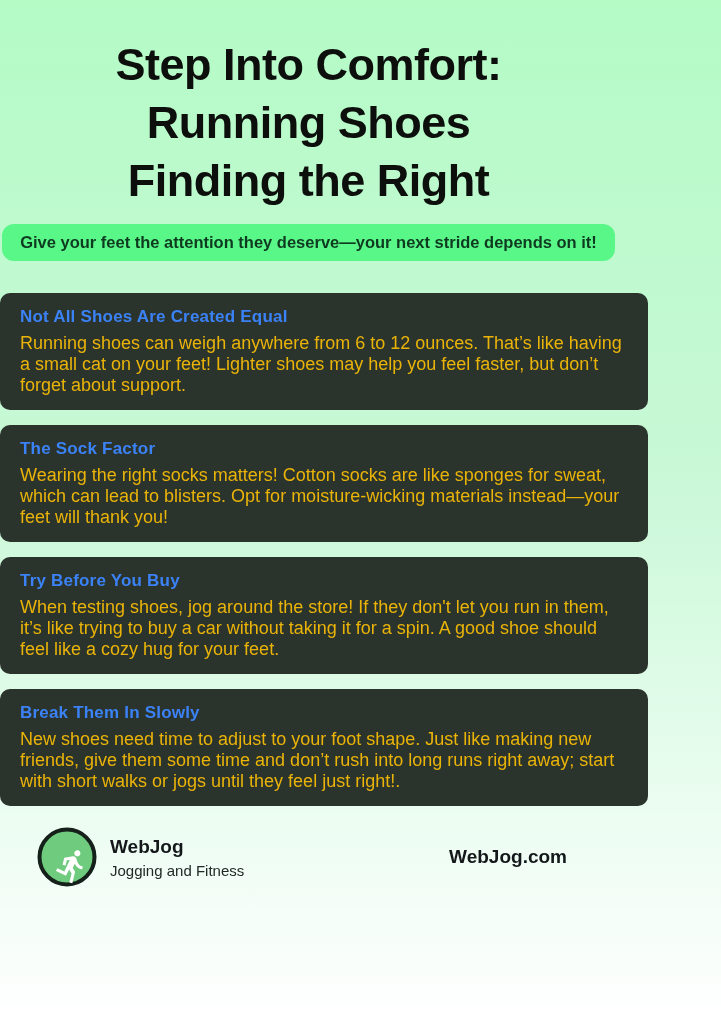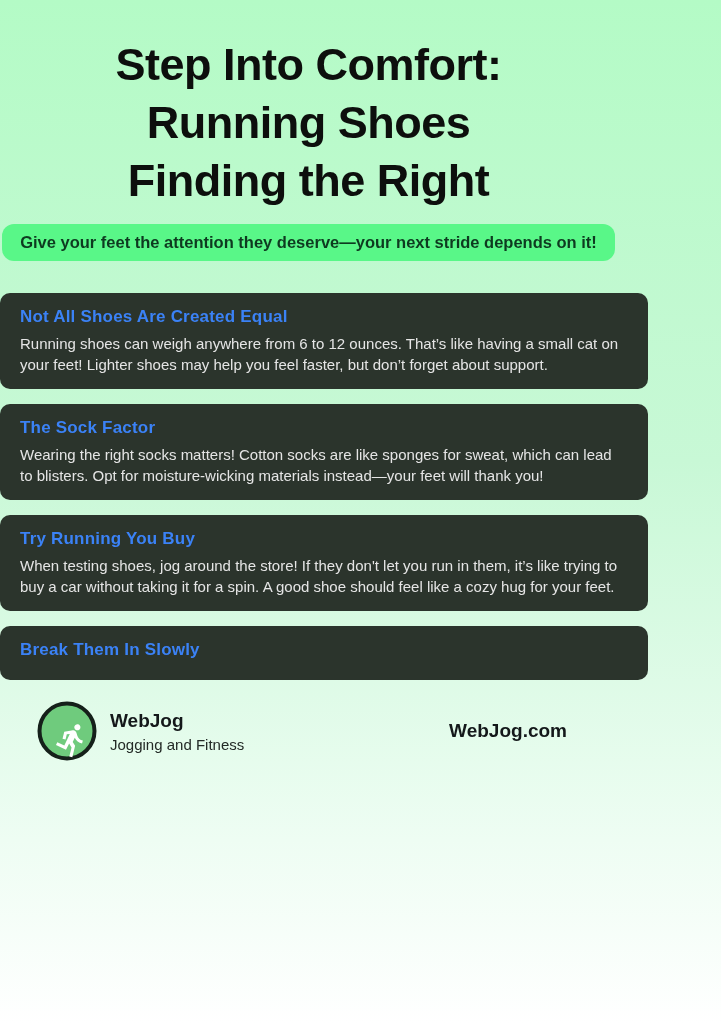--- a/index.html
+++ b/index.html
@@ -49,22 +49,22 @@
   }
   .card-title {
     color: #3b82f6;
     font-size: 17px;
     font-weight: 700;
     line-height: 24px;
     margin-bottom: 4px;
     letter-spacing: 0.2px;
   }
   .card-body {
-    color: #e5e5e5;
-    font-size: 15px;
+    color: #eab308;
+    font-size: 18px;
     line-height: 21px;
   }
   .footer {
     display: flex;
     align-items: center;
     justify-content: space-between;
     padding: 6px 50px 0 37px;
   }
   .brand-group {
     display: flex;
@@ -115,26 +115,27 @@
       <div class="card-body">Running shoes can weigh anywhere from 6 to 12 ounces. That’s like having a small cat on your feet! Lighter shoes may help you feel faster, but don’t forget about support.</div>
     </div>
 
     <div class="card">
       <div class="card-title">The Sock Factor</div>
       <div class="card-body">Wearing the right socks matters! Cotton socks are like sponges for sweat, which can lead to blisters. Opt for moisture-wicking materials instead—your feet will thank you!</div>
     </div>
 
 
     <div class="card">
-      <div class="card-title">Try Running You Buy</div>
+      <div class="card-title">Try Before You Buy</div>
       <div class="card-body">When testing shoes, jog around the store! If they don't let you run in them, it’s like trying to buy a car without taking it for a spin. A good shoe should feel like a cozy hug for your feet.</div>
     </div>
 
     <div class="card">
       <div class="card-title">Break Them In Slowly</div>
+      <div class="card-body">New shoes need time to adjust to your foot shape. Just like making new friends, give them some time and don’t rush into long runs right away; start with short walks or jogs until they feel just right!.</div>
     </div>
 
   </div>
 
   <div class="footer">
     <div class="brand-group">
       <span class="logo">
         <svg width="60" height="60" viewBox="0 0 60 60">
           <circle cx="30" cy="30" r="27.5" fill="#6fcb7d" stroke="#15201a" stroke-width="4"></circle>
           <g transform="translate(30,31) rotate(14) translate(-12,-12.5) scale(1.55)">

